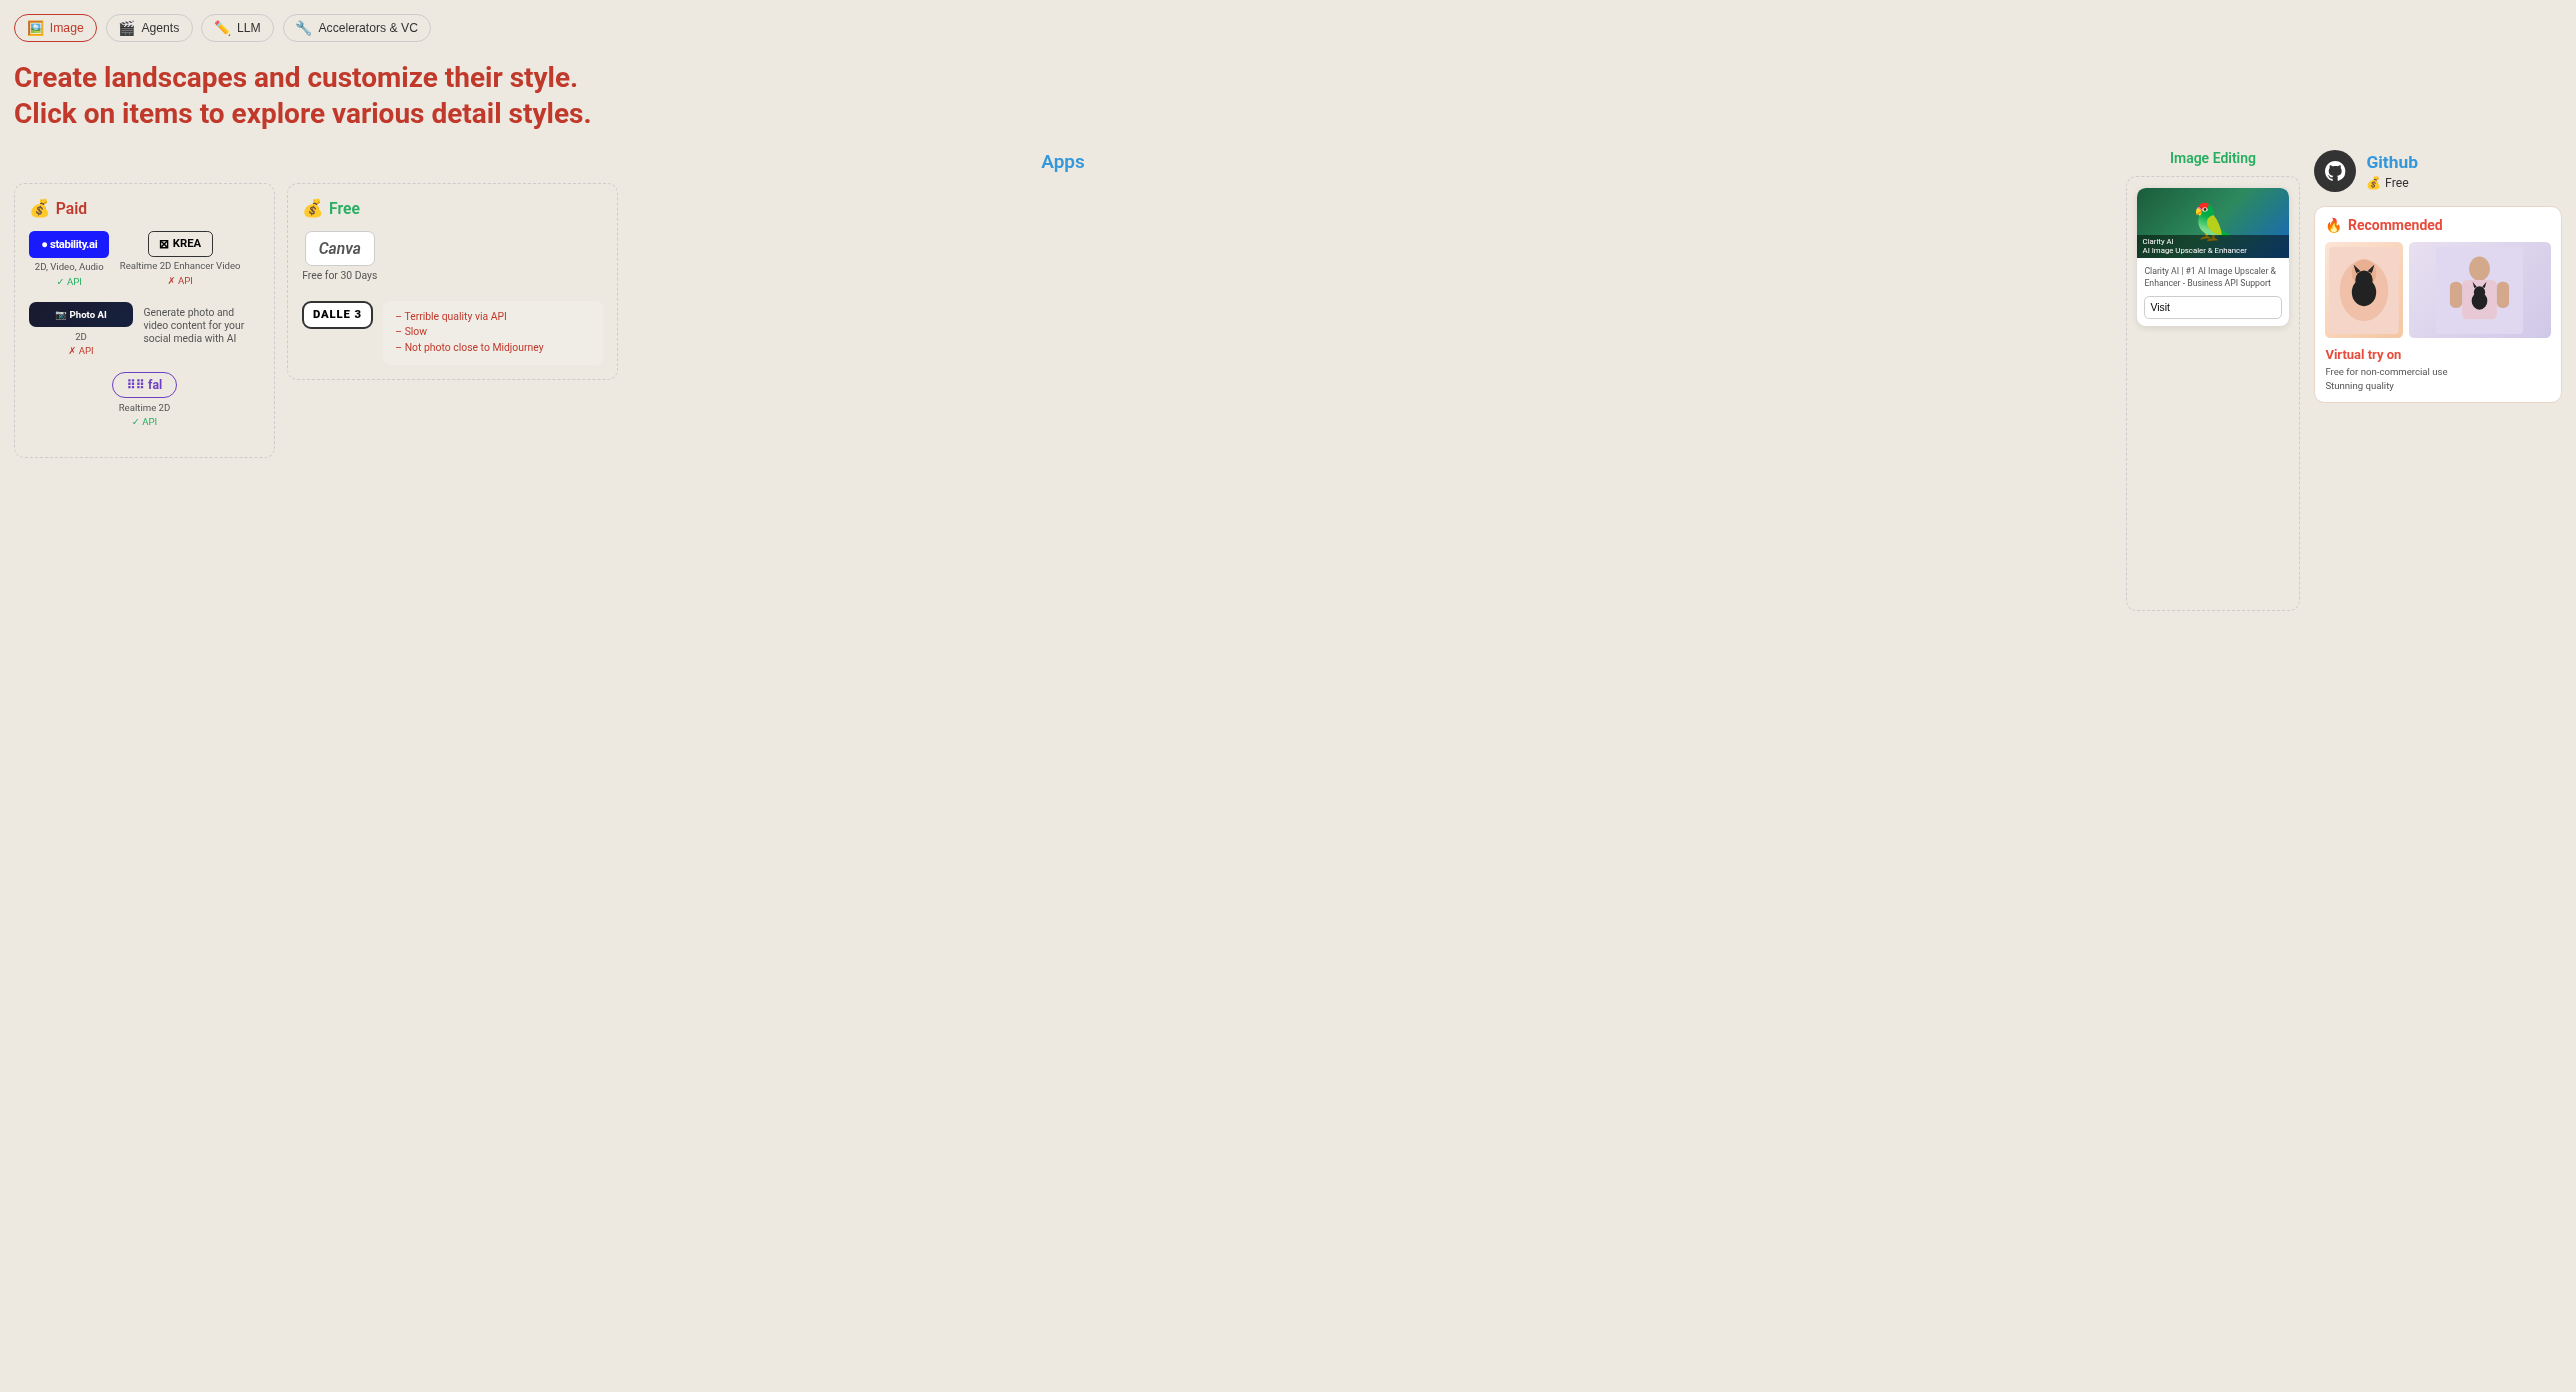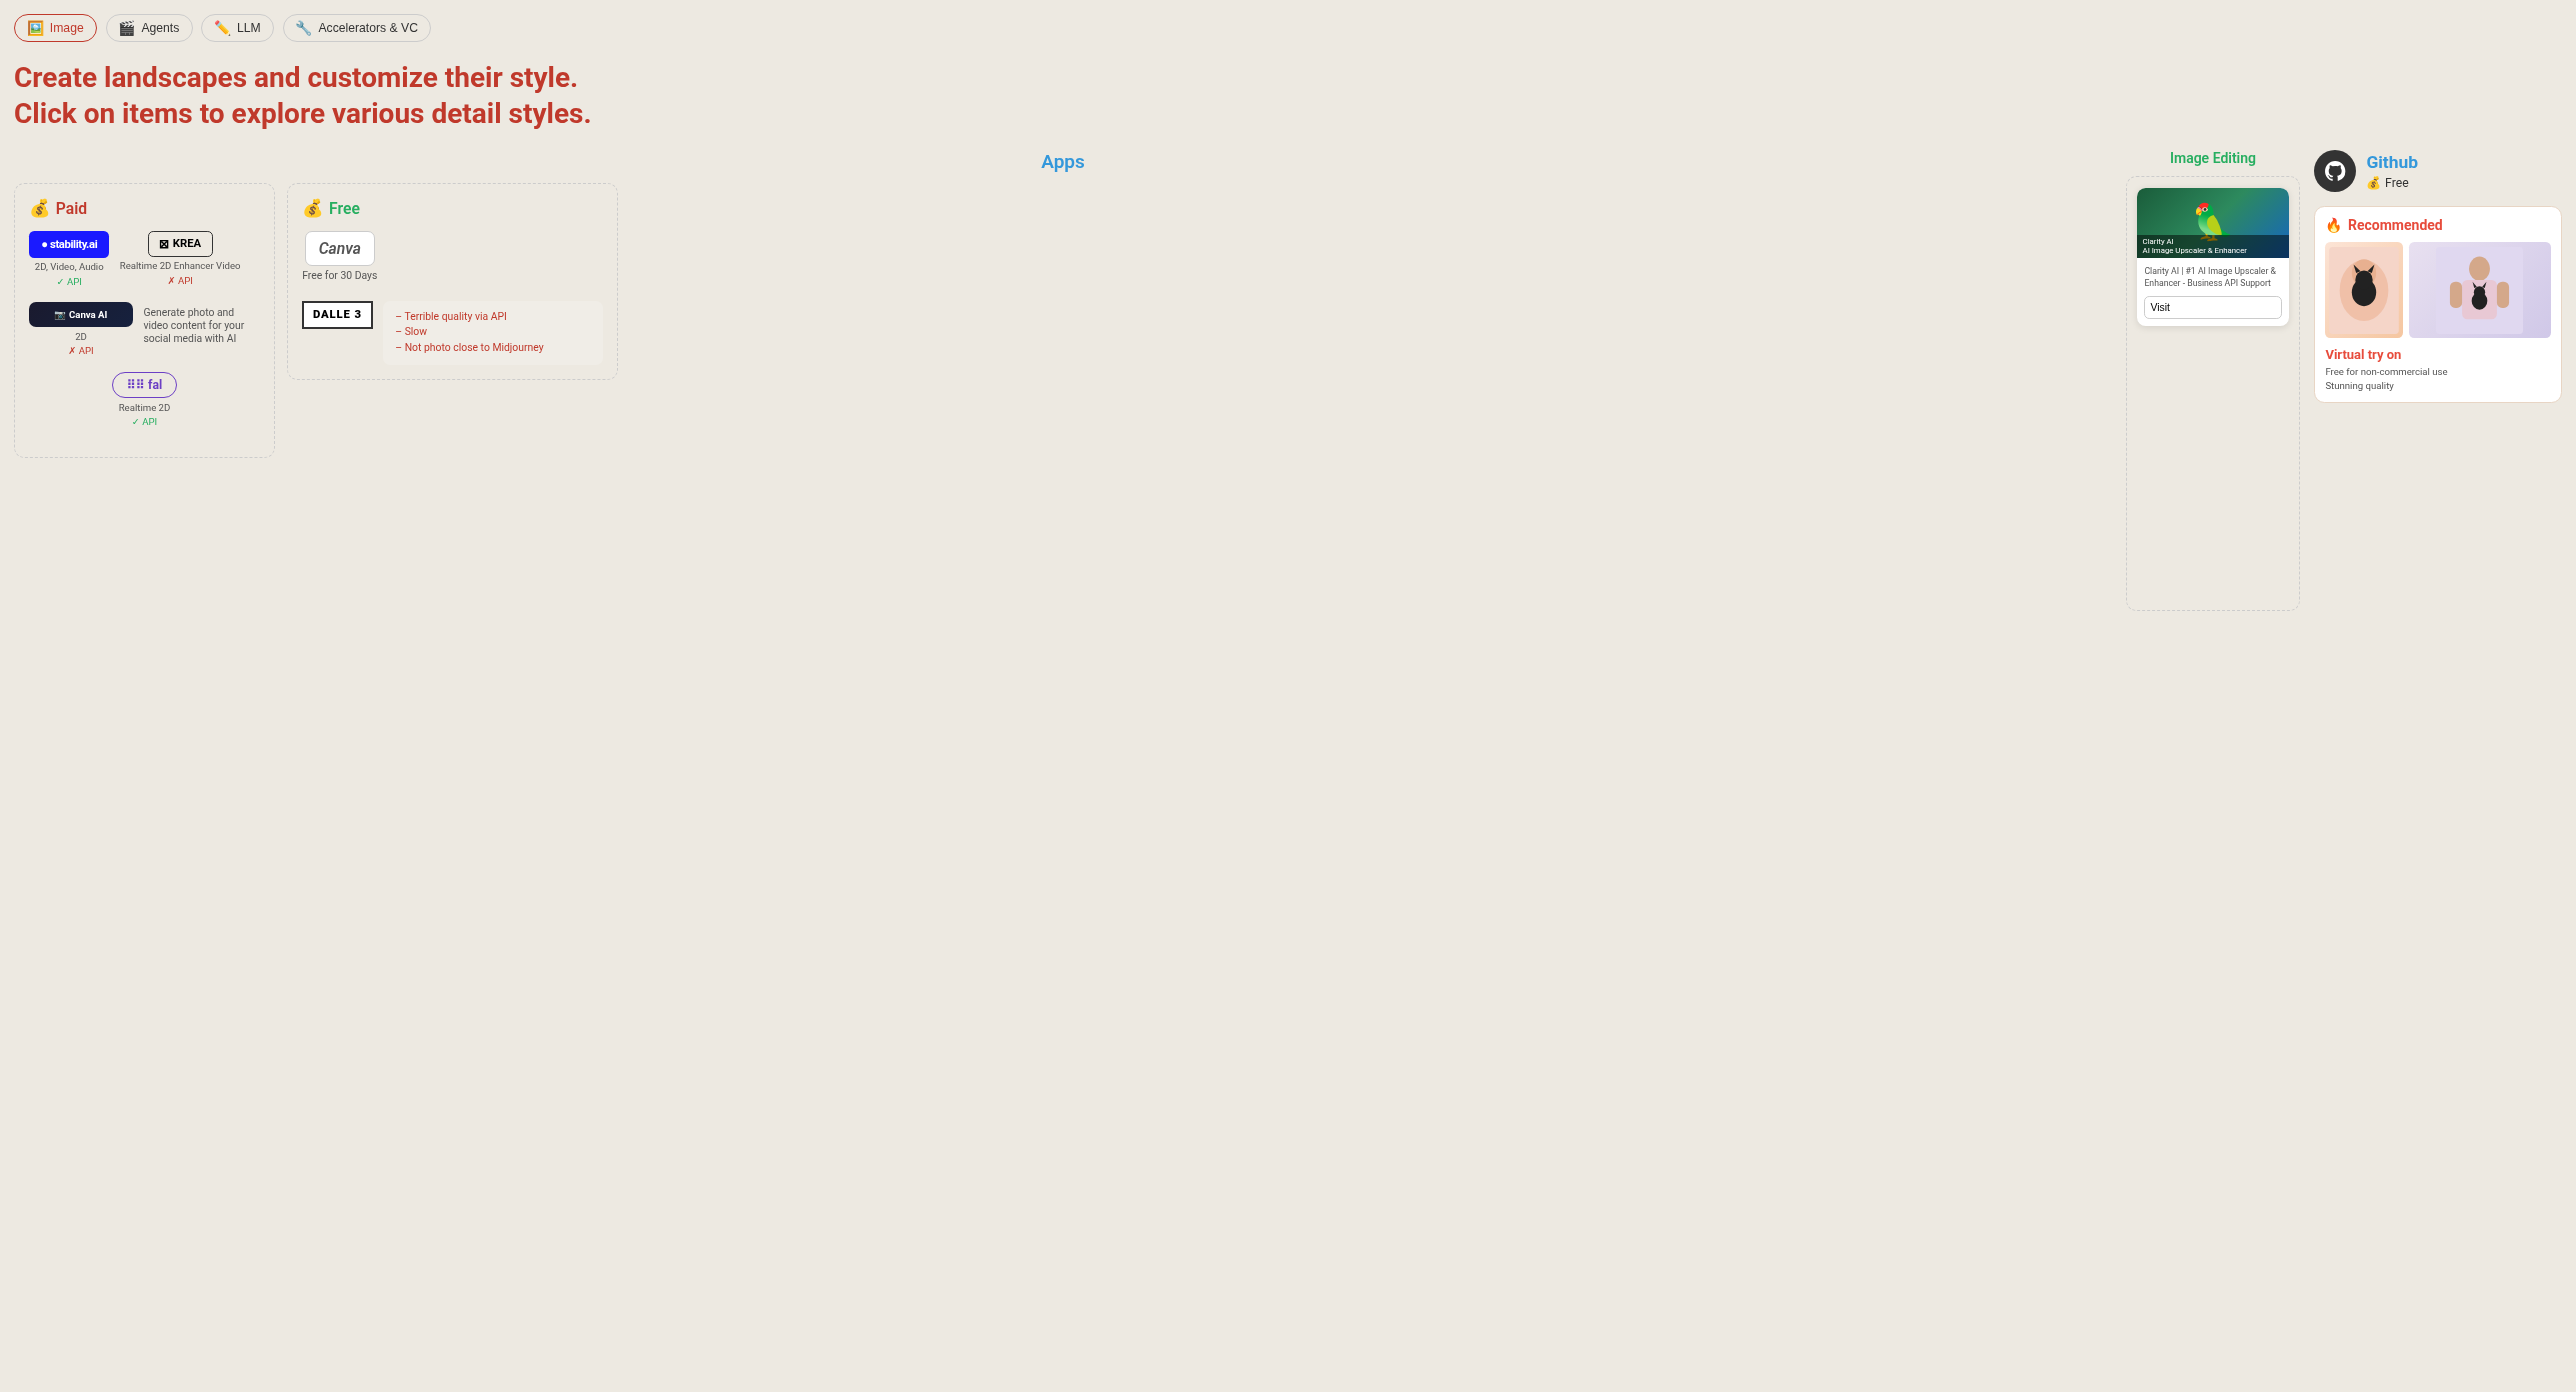--- a/index.html
+++ b/index.html
@@ -200,21 +200,21 @@
     .con { color: #c0392b; }
 
     .dalle-item {
       display: flex;
       gap: 10.4px;
       align-items: flex-start;
       margin-top: 8.7px;
     }
     .dalle-logo-box {
       border: 2.6px solid #333;
-      border-radius: 0;
+      border-radius: 9px;
       padding: 5.2px 8.7px;
       font-weight: 900;
       font-size: 11.3px;
       background: white;
       letter-spacing: 0.9px;
       min-width: 70px;
       text-align: center;
     }
 
     
@@ -443,21 +443,21 @@
               <span>KREA</span>
             </div>
             <div class="tool-tag">Realtime 2D Enhancer Video</div>
             <div class="api-cross">✗ <span>API</span></div>
           </div>
         </div>
 
         <div class="tool-row" style="margin-bottom:15.7px;">
           <div class="tool-left">
             <div class="photo-ai-logo">
-              📷 <span>Canva AI</span>
+              📷 <span>Photo AI</span>
             </div>
             <div class="tool-tag">2D</div>
             <div class="api-cross">✗ API</div>
           </div>
           <div class="tool-right">Generate photo and video content for your social media with AI</div>
         </div>
 
         <div class="tool-item">
           <div class="tool-left">
             <div class="fal-logo">

